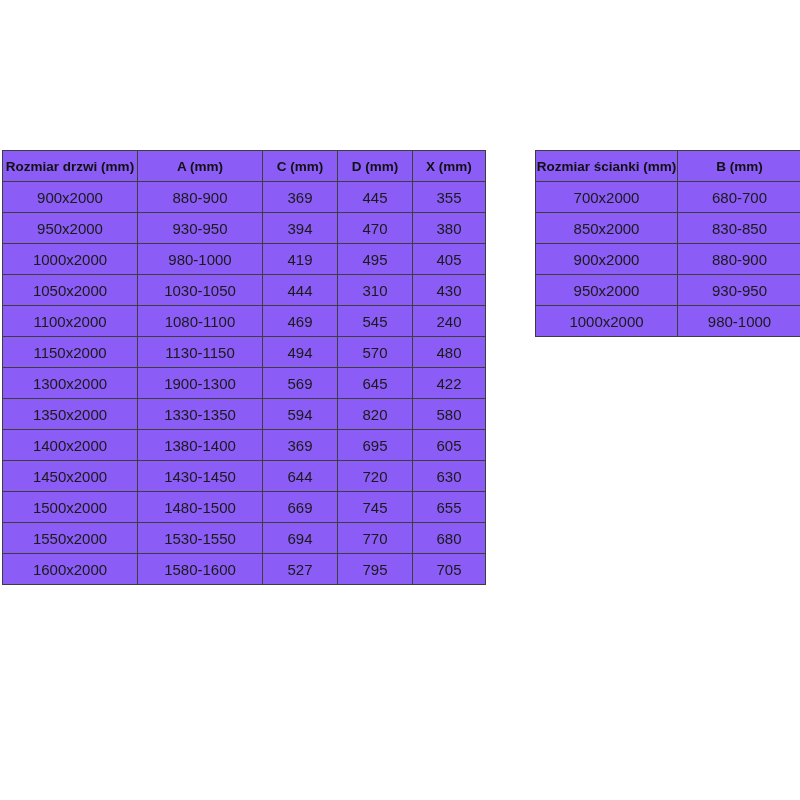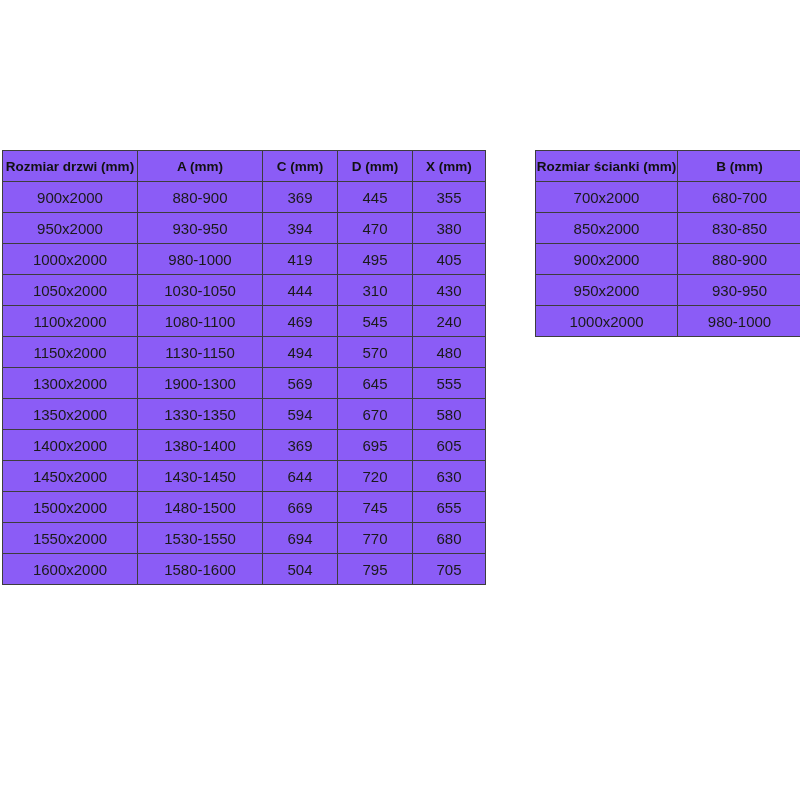--- a/index.html
+++ b/index.html
@@ -127,27 +127,27 @@
           <td>1130-1150</td>
           <td>494</td>
           <td>570</td>
           <td>480</td>
         </tr>
         <tr>
           <td>1300x2000</td>
           <td>1900-1300</td>
           <td>569</td>
           <td>645</td>
-          <td>555</td>
+          <td>422</td>
         </tr>
         <tr>
           <td>1350x2000</td>
           <td>1330-1350</td>
           <td>594</td>
-          <td>670</td>
+          <td>820</td>
           <td>580</td>
         </tr>
         <tr>
           <td>1400x2000</td>
           <td>1380-1400</td>
           <td>369</td>
           <td>695</td>
           <td>605</td>
         </tr>
         <tr>
@@ -167,21 +167,21 @@
         <tr>
           <td>1550x2000</td>
           <td>1530-1550</td>
           <td>694</td>
           <td>770</td>
           <td>680</td>
         </tr>
         <tr>
           <td>1600x2000</td>
           <td>1580-1600</td>
-          <td>504</td>
+          <td>527</td>
           <td>795</td>
           <td>705</td>
         </tr>
       </tbody>
   </table>
 
   <table class="spec" id="walls-table">
     <colgroup>
       <col class="wc0">
         <col class="wc1">

